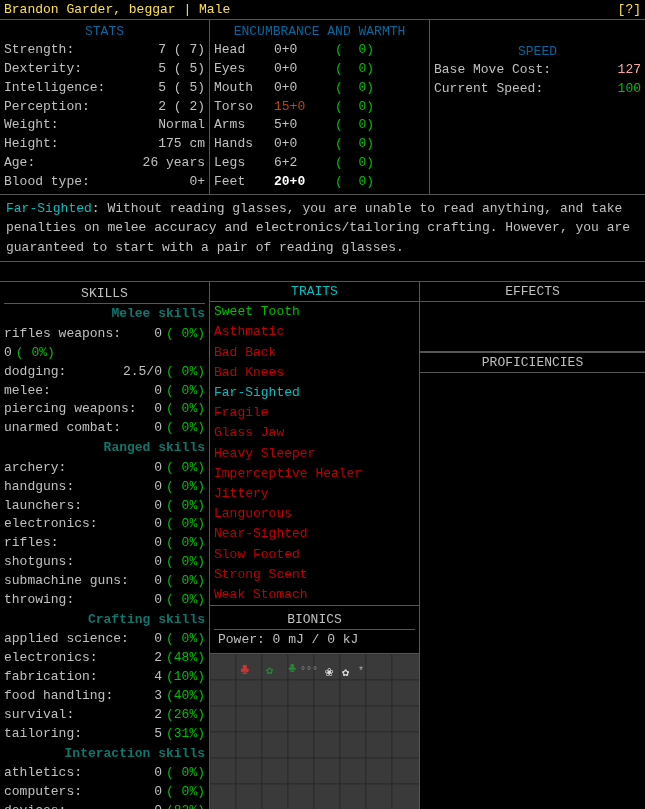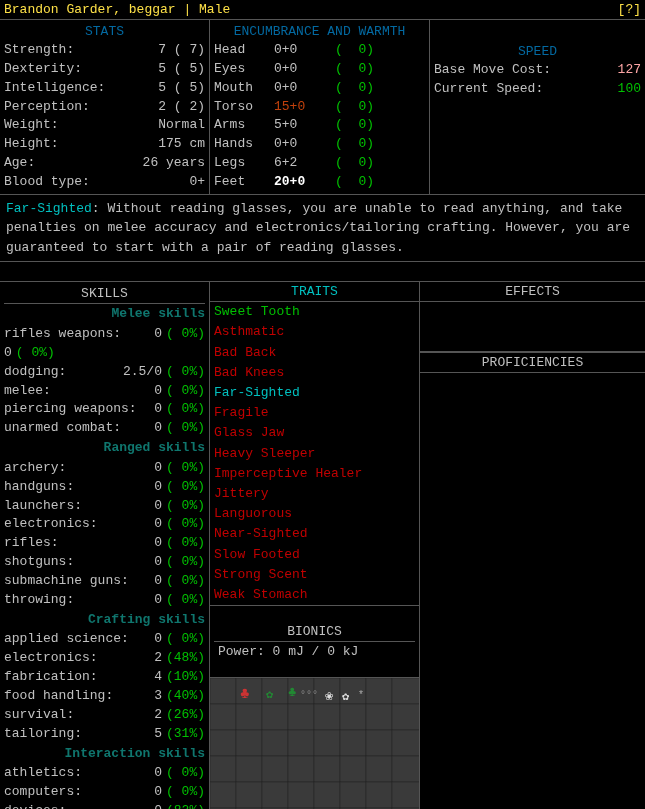--- a/index.html
+++ b/index.html
@@ -106,21 +106,21 @@
     .skill-val { color: #c0c0c0; }
     .skill-pct { color: #00c000; }
     .trait-item {
       padding: 1px 4px;
       line-height: 1.4;
     }
     .trait-green { color: #00c000; }
     .trait-red { color: #c00000; }
     .bionics-section {
       border-top: 1px solid #555;
-      padding: 16px 4px;
+      padding: 4px 4px;
     }
     .bionics-header {
       text-align: center;
       color: #c0c0c0;
       padding: 2px 0;
     }
     .effects-box {
       border-bottom: 1px solid #555;
       min-height: 60px;
       padding: 2px;

